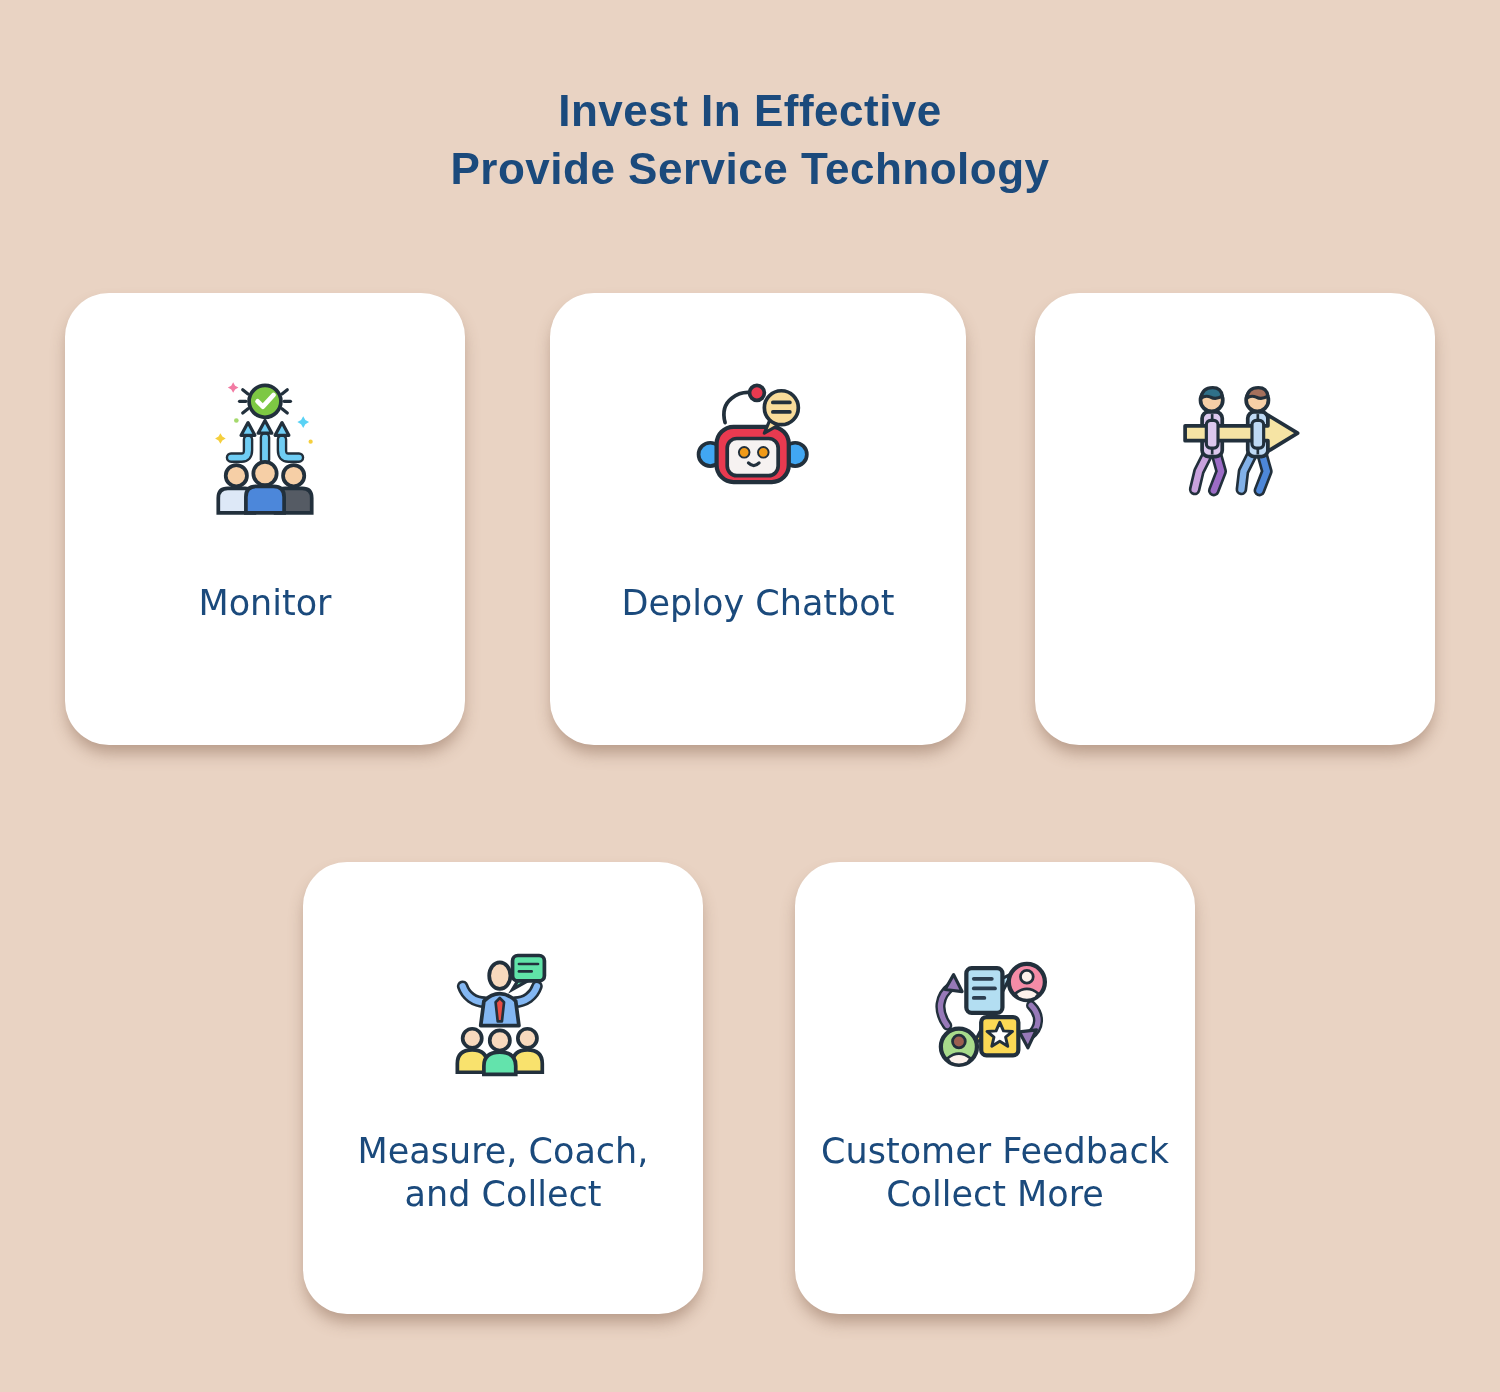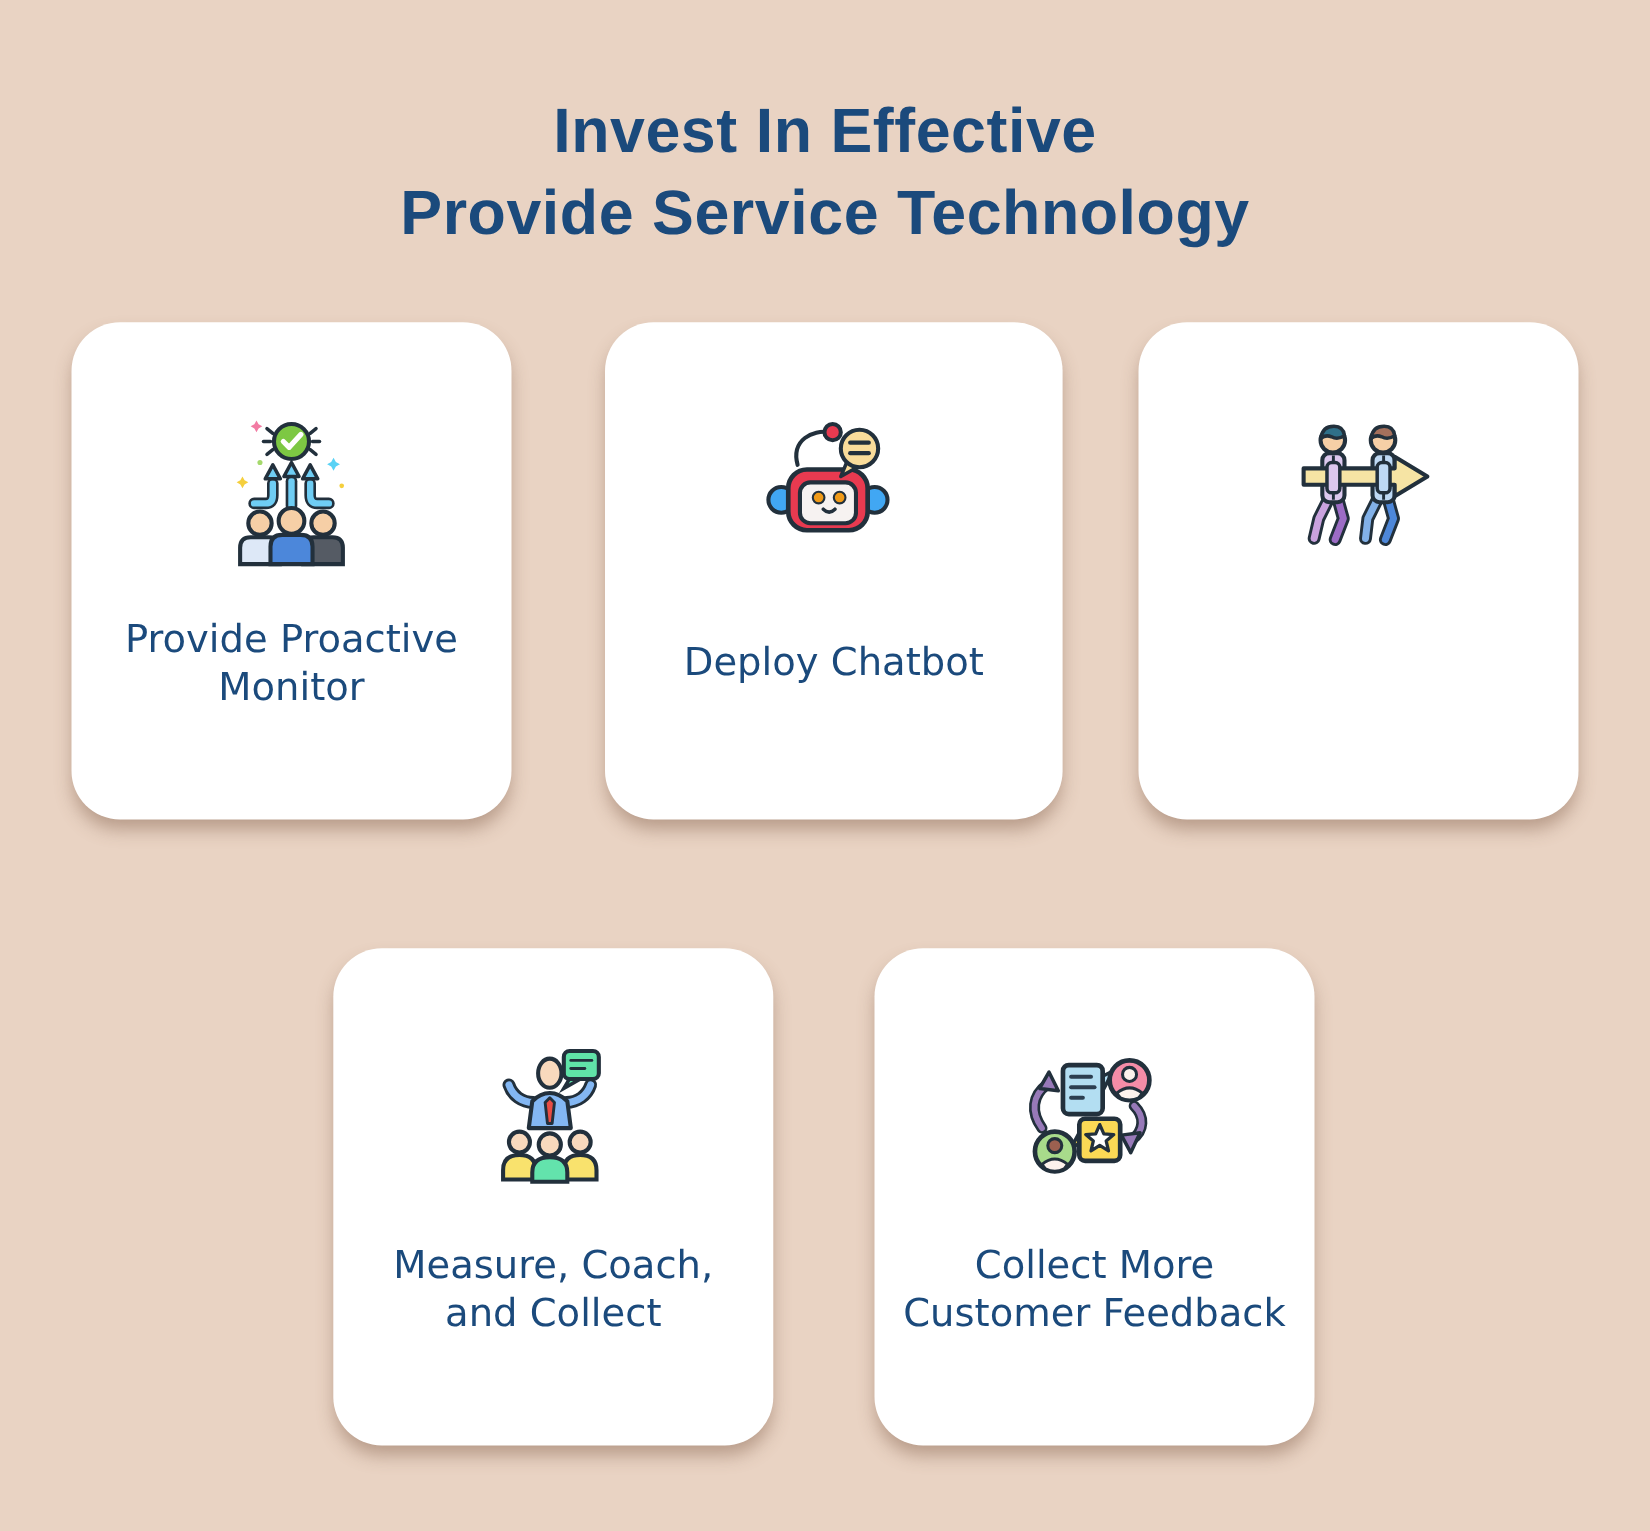--- a/index.html
+++ b/index.html
@@ -7,21 +7,21 @@
     width:1500px;height:1392px;
     background:#e9d3c3;
     font-family:"Liberation Sans", sans-serif;
     overflow:hidden;
   }
   .canvas{position:relative;width:1500px;height:1392px;}
   .title{
     position:absolute;top:82px;left:0;width:1500px;
     text-align:center;
     color:#1b4a7c;
-    font-size:57px;font-weight:700;line-height:1.32;letter-spacing:.5px;
+    font-size:44px;font-weight:700;line-height:1.32;letter-spacing:.5px;
   }
   .title span{display:block;}
   .card{
     position:absolute;width:400px;height:452px;
     background:#ffffff;border-radius:44px;
     box-shadow:0 10px 16px -2px rgba(122,86,66,.45);
   }
   .card-1{left:65px;top:293px;}
   .card-2{left:550px;top:293px;padding-left:16px;}
   .card-3{left:1035px;top:293px;}
@@ -91,21 +91,20 @@
           <circle cx="38" cy="92" r="10" fill="#f6cfa6"></circle>
           <circle cx="92" cy="92" r="10" fill="#f6cfa6"></circle>
           <path d="M21 127 L21 113 Q21 104 30 104 L46 104 Q55 104 55 113 L55 127 Z" fill="#dde8f7"></path>
           <path d="M75 127 L75 113 Q75 104 84 104 L100 104 Q109 104 109 113 L109 127 Z" fill="#555b64"></path>
           <circle cx="65" cy="90" r="11" fill="#f6cfa6"></circle>
           <path d="M47 127 L47 112 Q47 102 57 102 L73 102 Q83 102 83 112 L83 127 Z" fill="#4c87da"></path>
         </g>
       </svg>
     </div>
     <div class="label">
-      <span>Provide Proactive</span>
       <span>Monitor</span>
     </div>
   </div>
 
   <div class="card card-2">
     <div class="icon-wrap">
       <svg viewBox="0 0 130 130" aria-hidden="true">
         <path d="M34 42 C28 20 48 12 60 14" fill="none" stroke="#22303c" stroke-width="3.5" stroke-linecap="round"></path>
         <circle cx="64" cy="14" r="7" fill="#e83a50" stroke="#22303c" stroke-width="3.5"></circle>
         <circle cx="20" cy="72" r="11" fill="#41a7f3" stroke="#22303c" stroke-width="3.5"></circle>
@@ -212,18 +211,18 @@
         <path d="M69.5 71 L73 79 L81.5 79.5 L75 85 L77 93.5 L69.5 88.8 L62 93.5 L64 85 L57.5 79.5 L66 79 Z" fill="#ffffff" stroke="#22303c" stroke-width="2.8" stroke-linejoin="round"></path>
         <circle cx="95" cy="33" r="17" fill="#f48ca7" stroke="#22303c" stroke-width="4"></circle>
         <circle cx="95" cy="28" r="6" fill="#fdf2ec" stroke="#22303c" stroke-width="2.6"></circle>
         <path d="M84 44 Q95 35 106 44 L103 48 Q95 52 87 48 Z" fill="#fdf2ec" stroke="#22303c" stroke-width="2.6" stroke-linejoin="round"></path>
         <circle cx="31" cy="94" r="17" fill="#a8db8b" stroke="#22303c" stroke-width="4"></circle>
         <circle cx="31" cy="89" r="6" fill="#9c6050" stroke="#22303c" stroke-width="2.6"></circle>
         <path d="M20 105 Q31 96 42 105 L39 109 Q31 113 23 109 Z" fill="#fdf2ec" stroke="#22303c" stroke-width="2.6" stroke-linejoin="round"></path>
       </svg>
     </div>
     <div class="label">
+      <span>Customer Feedback</span>
       <span>Collect More</span>
-      <span>Customer Feedback</span>
     </div>
   </div>
 
 </div>
 
 </body></html>

